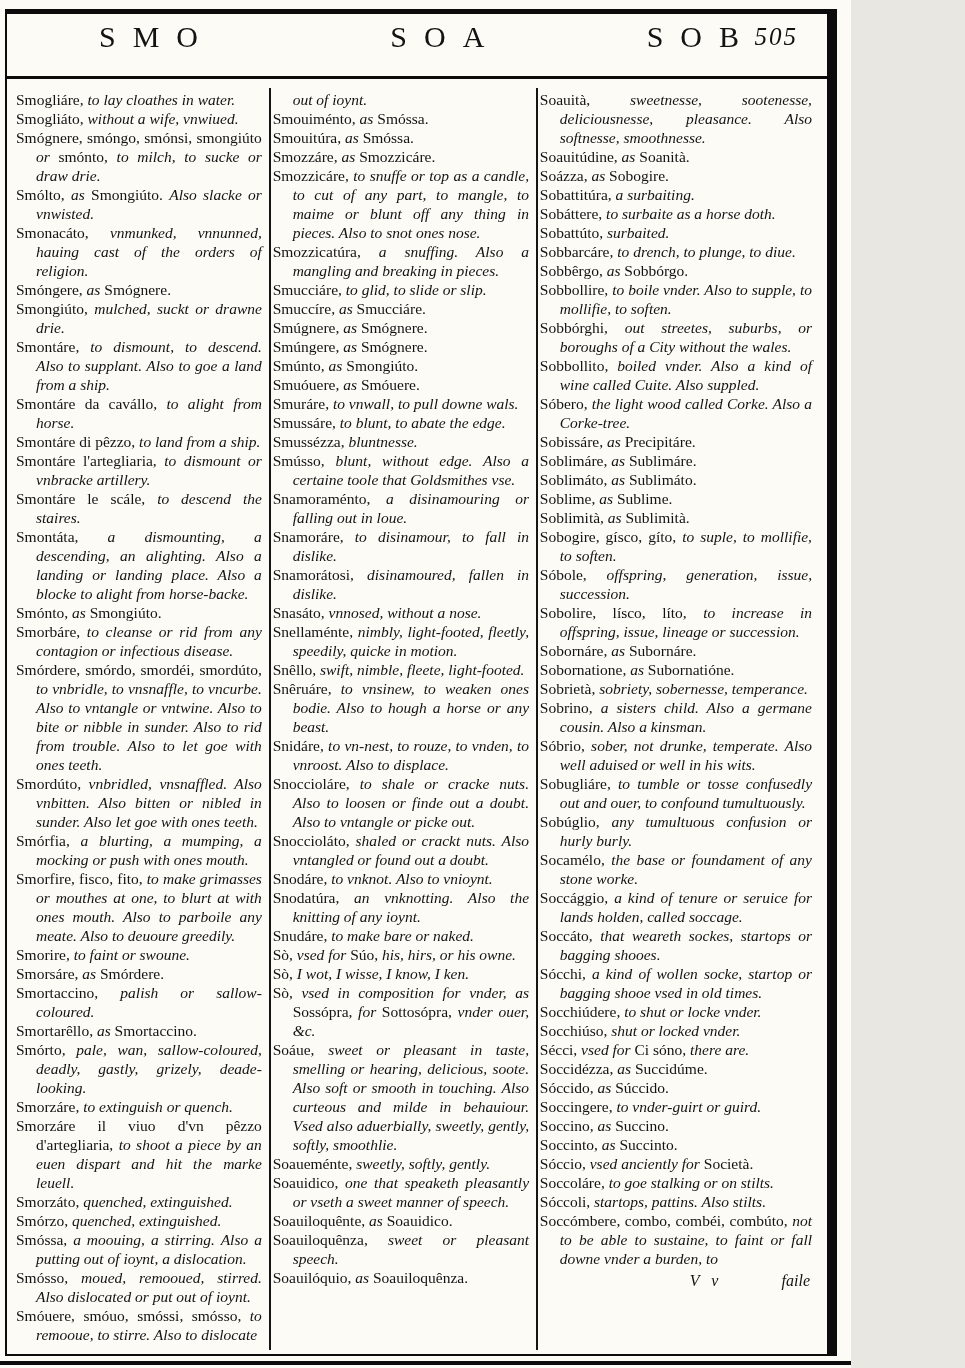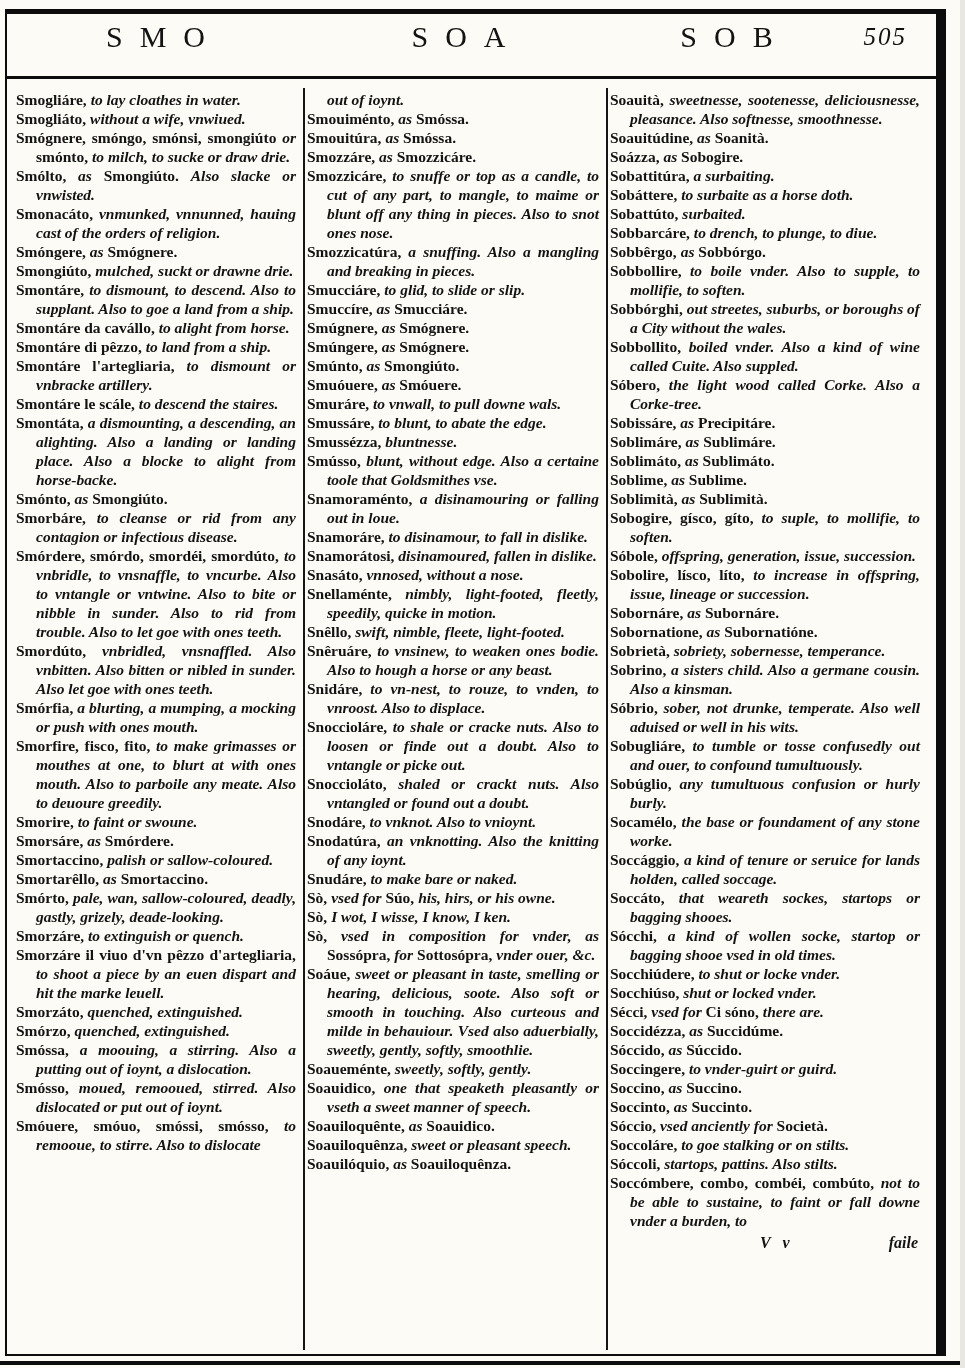--- a/index.html
+++ b/index.html
@@ -1,17 +1,17 @@
 <!DOCTYPE html>
 <html><head>
 <meta charset="utf-8">
 <style>
   html,body{margin:0;padding:0;background:#e9e7e1;}
   .page{
-    position:relative;width:960px;height:1368px;background:#fcfbf6;
+    position:relative;width:851px;height:1368px;background:#fcfbf6;
     font-family:"Liberation Serif","DejaVu Serif",serif;color:#131313;
     overflow:hidden;box-sizing:border-box;
   }
   .rule{position:absolute;background:#0c0c0c;}
   #rule-top{left:5px;right:14px;top:9px;height:5px;border-radius:2px;}
   #rule-head{left:5px;right:14px;top:76px;height:3px;}
   #rule-bottom-1{left:5px;right:14px;bottom:12px;height:2px;}
   #rule-bottom-2{left:0;right:0;bottom:3px;height:4px;}
   #rule-left{left:5px;top:9px;bottom:12px;width:2px;}
   #bar-right{right:14px;top:9px;bottom:12px;width:10px;}
@@ -24,21 +24,21 @@
   .header .hsec.c2{width:306px;}
   .header .hsec.c3{width:230px;}
   .pageno{
     position:absolute;top:24px;right:53px;font-size:25px;line-height:1;
     font-style:italic;letter-spacing:2px;
   }
   .columns{
     position:absolute;top:88px;left:14px;right:32px;bottom:18px;
     display:flex;
   }
-  .col{overflow:hidden;padding:2px 7px 0 2px;box-sizing:border-box;font-weight:bold;}
+  .col{overflow:hidden;padding:2px 7px 0 2px;box-sizing:border-box;}
   .col.c1{width:289px;}
   .col.c2{width:301px;}
   .col.c3{width:319px;}
   .vsep{width:2px;background:#151515;}
   .entry{
     margin:0;padding-left:20px;text-indent:-20px;
     font-size:15.5px;line-height:19px;text-align:justify;
     font-style:italic;
   }
   .entry.cont{text-indent:0;}

